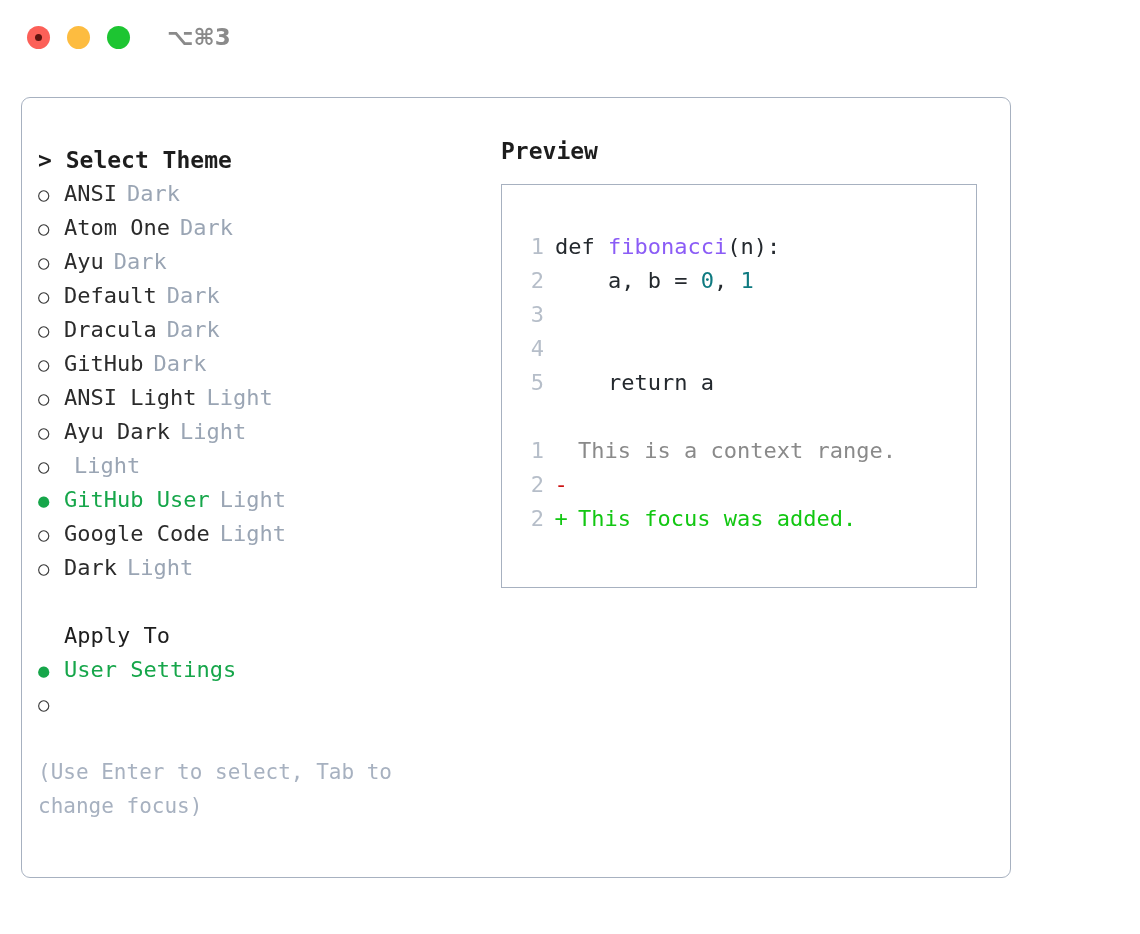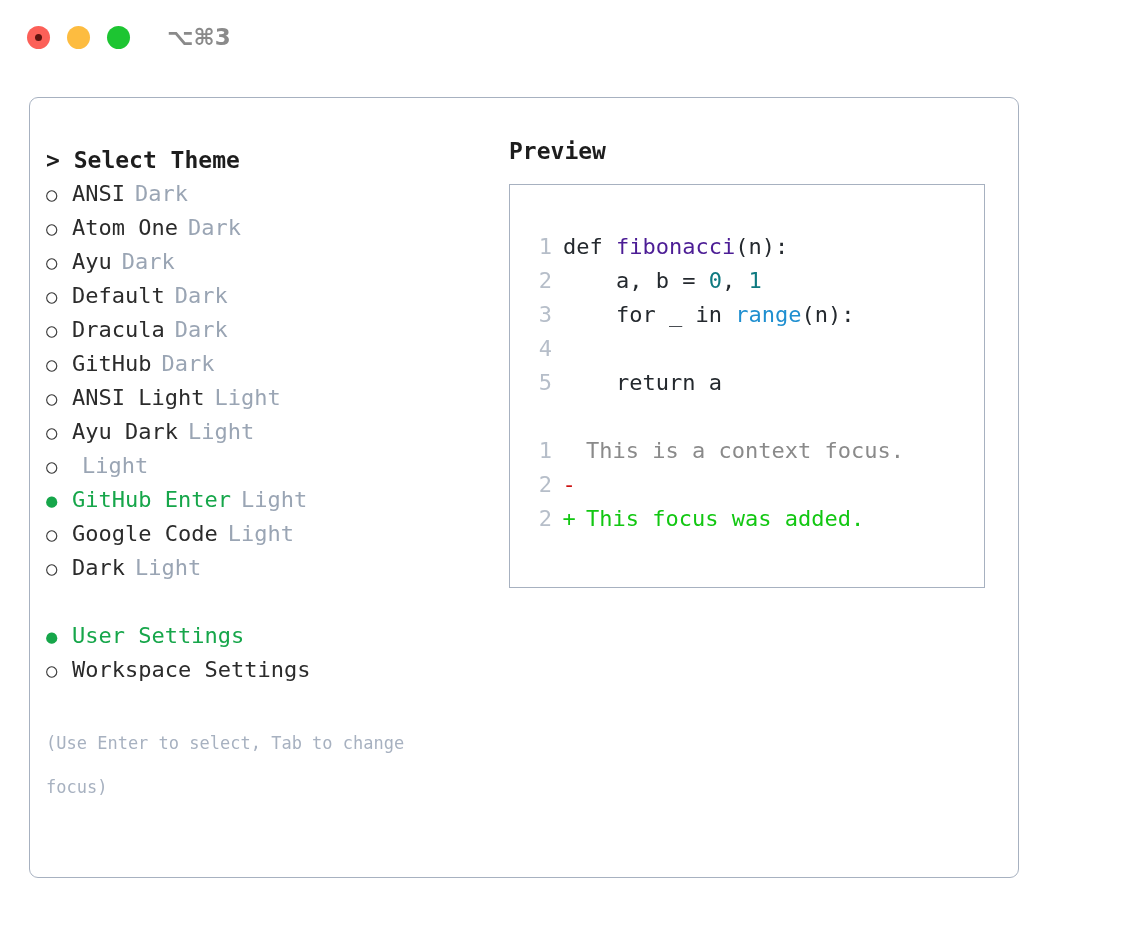--- a/index.html
+++ b/index.html
@@ -64,21 +64,20 @@
   
   .dialog {
     position: absolute;
     left: 21px; top: 97px;
     width: 990px;
     height: 781px;
     border: 1.6px solid #a7b1c0;
     border-radius: 9px;
     background: #ffffff;
     box-sizing: border-box;
-    margin-left: 8px;
   }
   
   .left-pane {
     position: absolute;
     left: 16px; top: 45px;
     width: 450px;
   }
   .pane-header {
     font-size: 23px;
     font-weight: bold;
@@ -112,22 +111,22 @@
   .section-gap { height: 34px; }
   .apply-header {
     font-size: 22px;
     color: #1d1d1d;
     line-height: 34px;
     padding-left: 26px;
     white-space: pre;
   }
   .hint {
     margin-top: 34px;
-    font-size: 17px;
-    line-height: 44px;
+    font-size: 21px;
+    line-height: 34px;
     color: #a7b1c0;
     width: 410px;
     white-space: normal;
   }
   
   .right-pane {
     position: absolute;
     left: 479px; top: 36px;
     width: 490px;
   }
@@ -152,21 +151,21 @@
     height: 34px;
     white-space: pre;
   }
   .lineno {
     width: 30px;
     flex: 0 0 30px;
     text-align: right;
     color: #b6bec9;
   }
   .code-text { padding-left: 11px; color: #24292e; }
-  .tok-fn    { color: #4c1d95; }
+  .tok-fn    { color: #8b5cf6; }
   .tok-num   { color: #0f7a80; }
   .tok-builtin { color: #1f8fd0; }
   .diff-area {
     position: absolute;
     left: 12px; top: 249px;
     right: 8px;
   }
   .diff-line {
     display: flex;
     font-size: 22px;
@@ -206,49 +205,50 @@
       <div id="theme-list">
           <div class="opt-row"><span class="bullet">○</span><span class="opt-name">ANSI</span><span class="opt-tag">Dark</span></div>
           <div class="opt-row"><span class="bullet">○</span><span class="opt-name">Atom One</span><span class="opt-tag">Dark</span></div>
           <div class="opt-row"><span class="bullet">○</span><span class="opt-name">Ayu</span><span class="opt-tag">Dark</span></div>
           <div class="opt-row"><span class="bullet">○</span><span class="opt-name">Default</span><span class="opt-tag">Dark</span></div>
           <div class="opt-row"><span class="bullet">○</span><span class="opt-name">Dracula</span><span class="opt-tag">Dark</span></div>
           <div class="opt-row"><span class="bullet">○</span><span class="opt-name">GitHub</span><span class="opt-tag">Dark</span></div>
           <div class="opt-row"><span class="bullet">○</span><span class="opt-name">ANSI Light</span><span class="opt-tag">Light</span></div>
           <div class="opt-row"><span class="bullet">○</span><span class="opt-name">Ayu Dark</span><span class="opt-tag">Light</span></div>
           <div class="opt-row"><span class="bullet">○</span><span class="opt-tag">Light</span></div>
-          <div class="opt-row selected"><span class="bullet sel">●</span><span class="opt-name">GitHub Enter</span><span class="opt-tag">Light</span></div>
+          <div class="opt-row selected"><span class="bullet sel">●</span><span class="opt-name">GitHub User</span><span class="opt-tag">Light</span></div>
           <div class="opt-row"><span class="bullet">○</span><span class="opt-name">Google Code</span><span class="opt-tag">Light</span></div>
           <div class="opt-row"><span class="bullet">○</span><span class="opt-name">Dark</span><span class="opt-tag">Light</span></div>
         </div>
 
       <div class="section-gap"></div>
 
+      <div class="apply-header">Apply To</div>
 
       <div id="apply-list">
           <div class="opt-row selected"><span class="bullet sel">●</span><span class="opt-name">User Settings</span></div>
-          <div class="opt-row"><span class="bullet">○</span><span class="opt-name">Workspace Settings</span></div>
+          <div class="opt-row"><span class="bullet">○</span></div>
         </div>
 
       <div class="hint">(Use Enter to select, Tab to change focus)</div>
     </div>
 
     <div class="right-pane">
       <div class="pane-header">Preview</div>
 
       <div class="preview-box">
         <div class="code-area" id="code-area">
             <div class="code-line"><span class="lineno">1</span><span class="code-text"><span>def </span><span class="tok-fn">fibonacci</span><span>(n):</span></span></div>
             <div class="code-line"><span class="lineno">2</span><span class="code-text"><span>    a, b = </span><span class="tok-num">0</span><span>, </span><span class="tok-num">1</span></span></div>
-            <div class="code-line"><span class="lineno">3</span><span class="code-text"><span>    for _ in </span><span class="tok-builtin">range</span><span>(n):</span></span></div>
+            <div class="code-line"><span class="lineno">3</span></div>
             <div class="code-line"><span class="lineno">4</span></div>
             <div class="code-line"><span class="lineno">5</span><span class="code-text"><span>    return a</span></span></div>
           </div>
         <div class="diff-area" id="diff-area">
-            <div class="diff-line diff-ctx"><span class="lineno">1</span><span class="diff-mark"> </span><span class="diff-text">This is a context focus.</span></div>
+            <div class="diff-line diff-ctx"><span class="lineno">1</span><span class="diff-mark"> </span><span class="diff-text">This is a context range.</span></div>
             <div class="diff-line diff-del"><span class="lineno">2</span><span class="diff-mark">-</span></div>
             <div class="diff-line diff-add"><span class="lineno">2</span><span class="diff-mark">+</span><span class="diff-text">This focus was added.</span></div>
           </div>
       </div>
     </div>
 
   </div>
 </div>
 
 </body></html>

